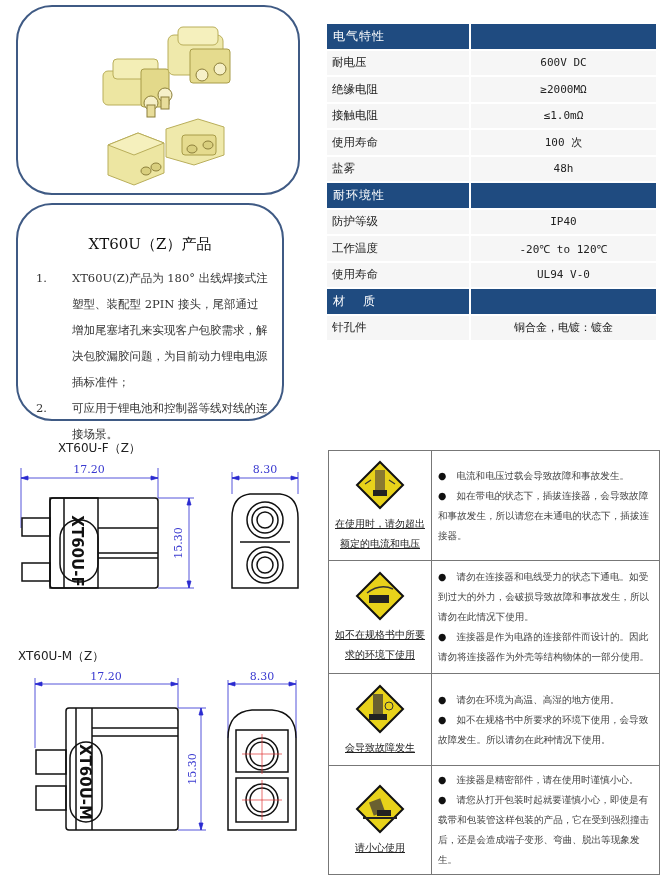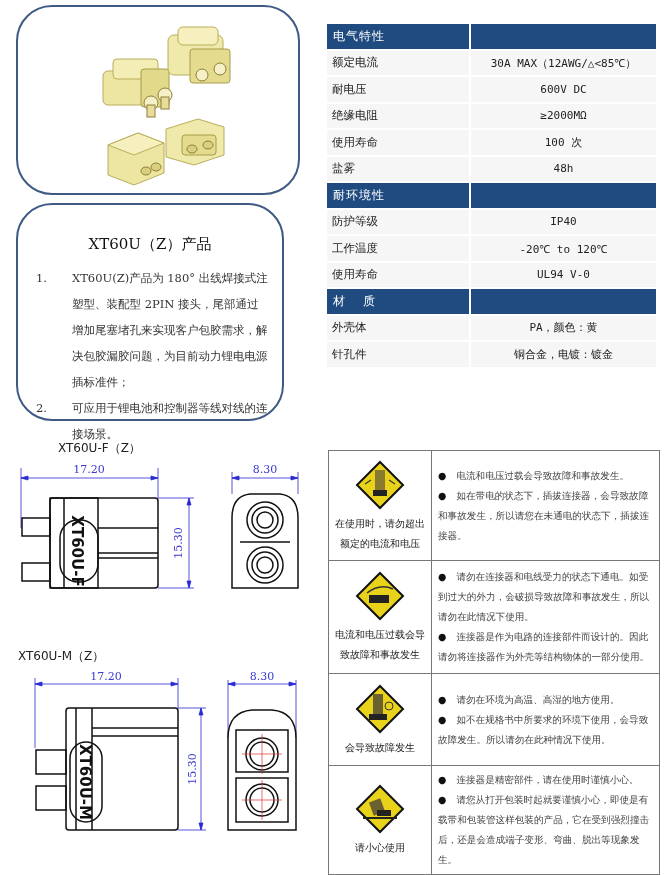--- a/index.html
+++ b/index.html
@@ -28,21 +28,21 @@
 
   
   .drawing-label { position: absolute; left: 18px; font-size: 12px; color: #222; }
   svg.drawing { position: absolute; }
 
   
   #caution { position: absolute; left: 328px; top: 450px; width: 332px; border-collapse: collapse; }
   #caution td { border: 1px solid #777; vertical-align: middle; }
   #caution td.icon-cell { width: 103px; text-align: center; padding: 6px 4px 4px; }
   #caution td.text-cell { padding: 4px 6px; font-family: "DejaVu Serif", serif; font-size: 9.6px; line-height: 20px; color: #444; }
-  .caution-label { font-size: 10px; line-height: 20px; color: #222; margin-top: 4px; }
+  .caution-label { font-size: 10px; line-height: 20px; color: #222; margin-top: 4px; text-decoration: underline; }
   .bullet { color: #111; margin-right: 10px; }
   .caution-sign { display: block; margin: 0 auto; }
 </style>
 </head>
 <body>
 
 <div class="panel" id="photo-panel">
   <svg width="280" height="186" viewBox="0 0 280 186">
 
     <g transform="translate(85,52)">
@@ -93,30 +93,30 @@
   </ul>
 </div>
 
 <table id="spec-table">
   <tbody>
     <tr class="section">
       <td class="k">电气特性</td>
         <td></td>
     </tr>
     <tr class="row">
-      <td class="k">额定电流</td>
-      <td class="v">30A MAX（12AWG/△&lt;85℃）</td>
-    </tr>
-    <tr class="row">
       <td class="k">耐电压</td>
       <td class="v">600V DC</td>
     </tr>
     <tr class="row">
       <td class="k">绝缘电阻</td>
       <td class="v">≥2000MΩ</td>
+    </tr>
+    <tr class="row">
+      <td class="k">接触电阻</td>
+      <td class="v">≤1.0mΩ</td>
     </tr>
 
     <tr class="row">
       <td class="k">使用寿命</td>
       <td class="v">100 次</td>
     </tr>
     <tr class="row">
       <td class="k">盐雾</td>
       <td class="v">48h</td>
     </tr>
@@ -134,24 +134,20 @@
       <td class="v">-20℃ to 120℃</td>
     </tr>
     <tr class="row">
       <td class="k">使用寿命</td>
       <td class="v">UL94 V-0</td>
     </tr>
 
     <tr class="section">
       <td class="k">材　 质</td>
         <td></td>
-    </tr>
-    <tr class="row">
-      <td class="k">外壳体</td>
-      <td class="v">PA，颜色：黄</td>
     </tr>
     <tr class="row">
       <td class="k">针孔件</td>
       <td class="v">铜合金，电镀：镀金</td>
     </tr>
   </tbody>
 </table>
 
 <div class="drawing-label" style="top:440px;margin-left:40px;">XT60U-F（Z）</div>
 <svg class="drawing" style="left:0;top:458px;" width="320" height="190" viewBox="0 0 320 190">
@@ -270,21 +266,21 @@
         <div><span class="bullet">●</span><span>如在带电的状态下，插拔连接器，会导致故障和事故发生，所以请您在未通电的状态下，插拔连接器。</span></div>
       </td>
     </tr>
     <tr style="height:113px;">
       <td class="icon-cell">
         <svg class="caution-sign" width="50" height="50" viewBox="0 0 50 50">
           <polygon points="25,2 48,25 25,48 2,25" fill="#e8d21a" stroke="#111" stroke-width="2"></polygon>
           <rect x="14" y="24" width="20" height="8" fill="#222"></rect>
           <path d="M12 22 Q25 12 38 18" stroke="#333" stroke-width="1.5" fill="none"></path>
         </svg>
-        <div class="caution-label">电流和电压过载会导致故障和事故发生</div>
+        <div class="caution-label">如不在规格书中所要求的环境下使用</div>
       </td>
       <td class="text-cell">
         <div><span class="bullet">●</span><span>请勿在连接器和电线受力的状态下通电。如受到过大的外力，会破损导致故障和事故发生，所以请勿在此情况下使用。</span></div>
         <div><span class="bullet">●</span><span>连接器是作为电路的连接部件而设计的。因此请勿将连接器作为外壳等结构物体的一部分使用。</span></div>
       </td>
     </tr>
     <tr style="height:92px;">
       <td class="icon-cell">
         <svg class="caution-sign" width="50" height="50" viewBox="0 0 50 50">
           <polygon points="25,2 48,25 25,48 2,25" fill="#e8d21a" stroke="#111" stroke-width="2"></polygon>

